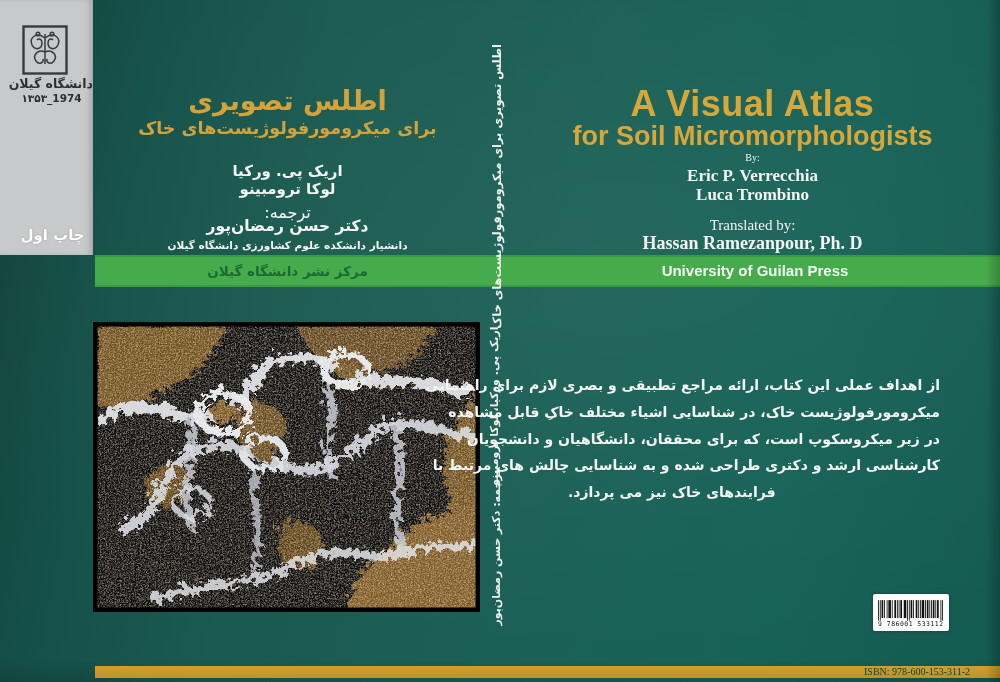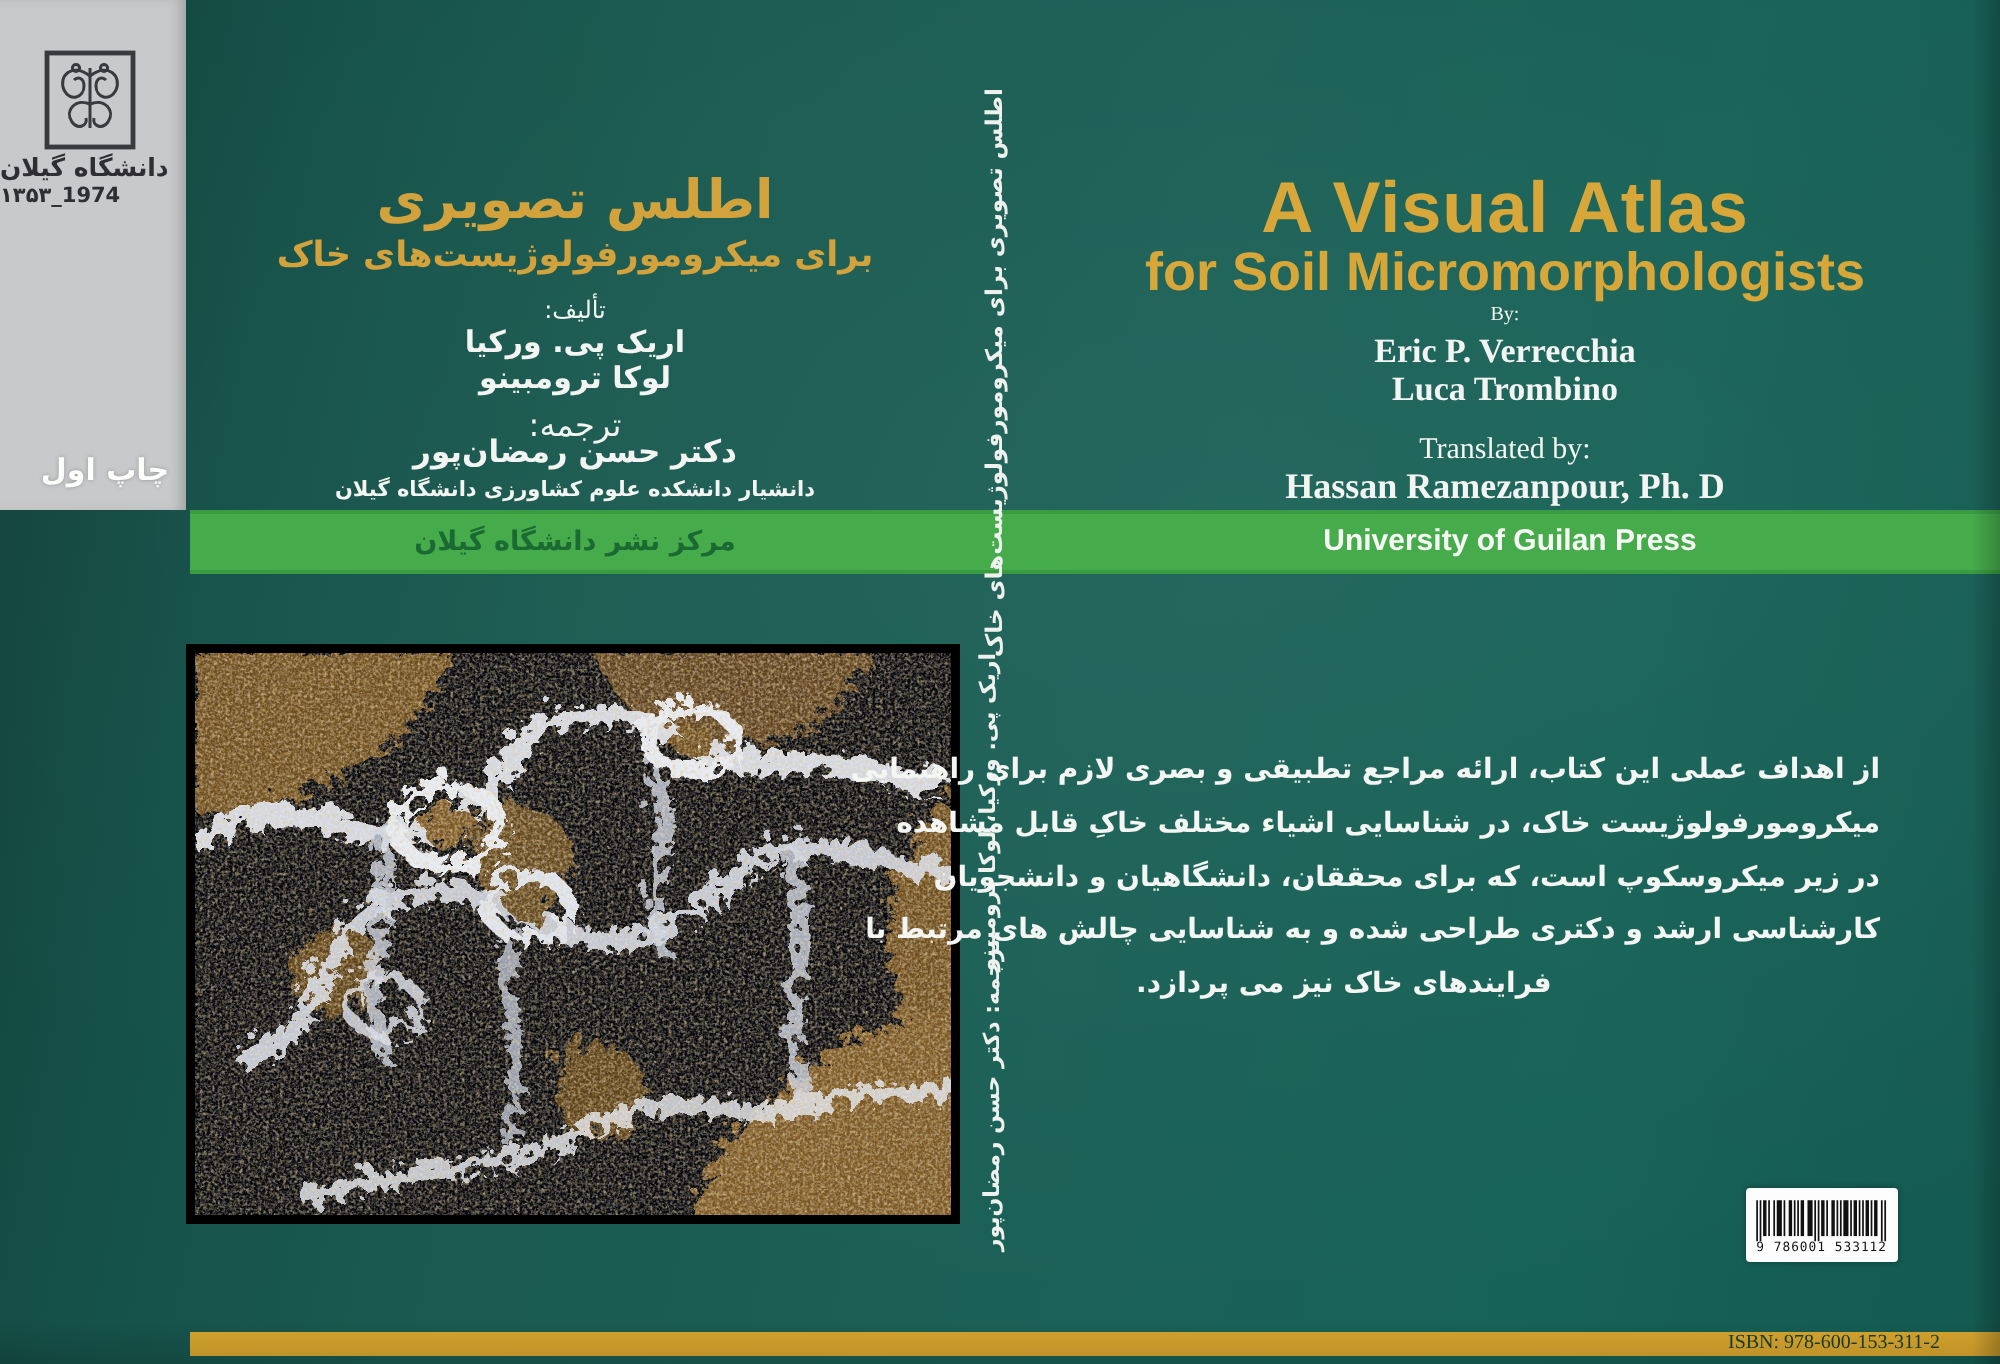--- a/index.html
+++ b/index.html
@@ -10,23 +10,23 @@
       radial-gradient(130% 95% at 62% 38%, rgba(255,255,255,0.045), rgba(0,0,0,0) 62%),
       linear-gradient(101deg, #113f38 0%, #155149 14%, #1a5a50 30%, #1b6056 55%, #176257 78%, #145a50 100%);
   }
   .abs{ position:absolute; }
   .fa{ direction:rtl; font-family:"DejaVu Sans", sans-serif; }
 
   
   .flap{ left:0; top:0; width:93px; height:255px; background:#c7c9ca;
          box-shadow: inset -5px 0 7px -3px rgba(0,0,0,0.22); }
   .flap-logo{ position:absolute; left:22px; top:25px; width:46px; height:50px; }
-  .flap-uni{ position:absolute; left:0; top:76px; width:93px; text-align:left;
+  .flap-uni{ position:absolute; left:0; top:76px; width:93px; text-align:right;
              font-size:12.5px; font-weight:bold; color:#2e2e33; }
-  .flap-year{ position:absolute; left:0; top:92px; width:103px; 
+  .flap-year{ position:absolute; left:0; top:92px; width:103px; text-align:center;
               font-size:10.5px; font-weight:bold; color:#2e2e33; letter-spacing:0.5px; direction:ltr; }
   .flap-edition{ position:absolute; left:0; top:226px; width:105px; text-align:center;
                  font-size:15px; font-weight:bold; color:#fdfdfb; text-shadow:0 0 2px rgba(0,0,0,0.25); }
 
   
   .back-line{ left:95px; width:385px; text-align:center; color:#f3f5f2; }
   .bk-title{ top:85px; font-size:27px; font-weight:bold; color:#d2a23c; }
   .bk-subtitle{ top:118px; font-size:17.5px; font-weight:bold; color:#d2a23c; }
   .bk-taalif{ top:148px; font-size:12px; }
   .bk-author1{ top:162px; font-size:15px; font-weight:bold; }
@@ -106,21 +106,20 @@
         <circle cx="30" cy="9" r="1.8"></circle>
       </g>
     </svg>
     <div class="flap-uni fa">دانشگاه گیلان</div>
     <div class="flap-year">۱۳۵۳_1974</div>
     <div class="flap-edition fa">چاپ اول</div>
   </div>
 
   <div class="abs back-line bk-title fa">اطلس تصویری</div>
   <div class="abs back-line bk-subtitle fa">برای میکرومورفولوژیست‌های خاک</div>
-  <div class="abs back-line bk-taalif fa">تألیف:</div>
   <div class="abs back-line bk-author1 fa">اریک پی. ورکیا</div>
   <div class="abs back-line bk-author2 fa">لوکا ترومبینو</div>
   <div class="abs back-line bk-tarjome fa">ترجمه:</div>
   <div class="abs back-line bk-translator fa">دکتر حسن رمضان‌پور</div>
   <div class="abs back-line bk-affil fa">دانشیار دانشکده علوم کشاورزی دانشگاه گیلان</div>
 
   <div class="abs pub-bar">
     <div class="pub-bar-back fa">مرکز نشر دانشگاه گیلان</div>
     <div class="pub-bar-front">University of Guilan Press</div>
   </div>

